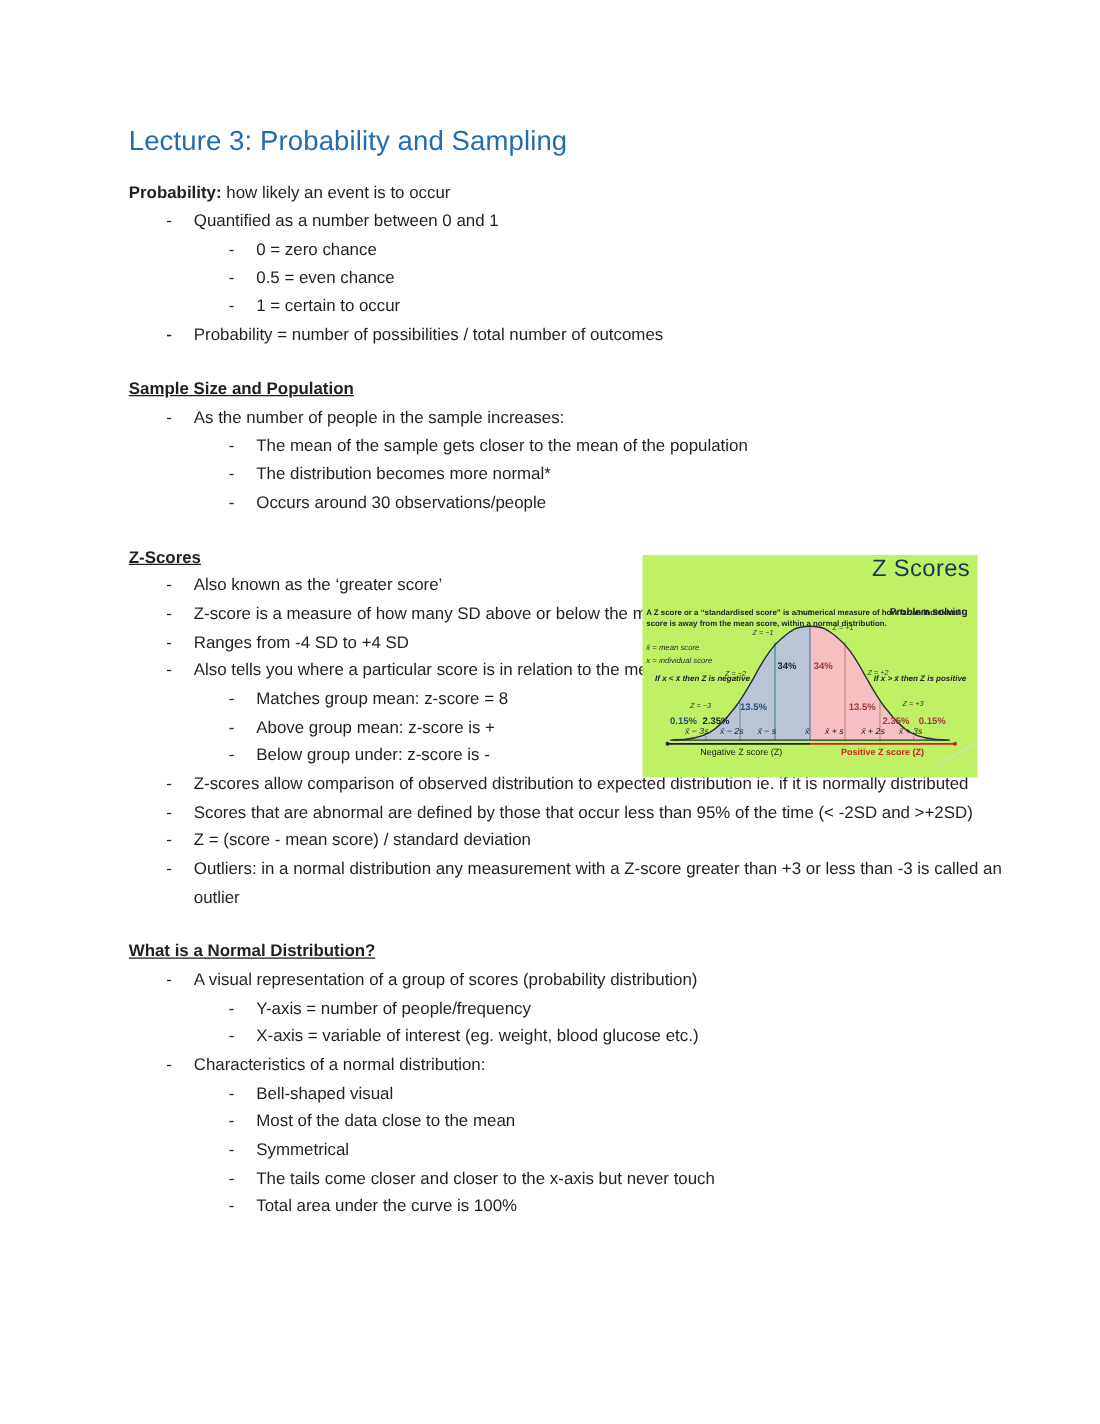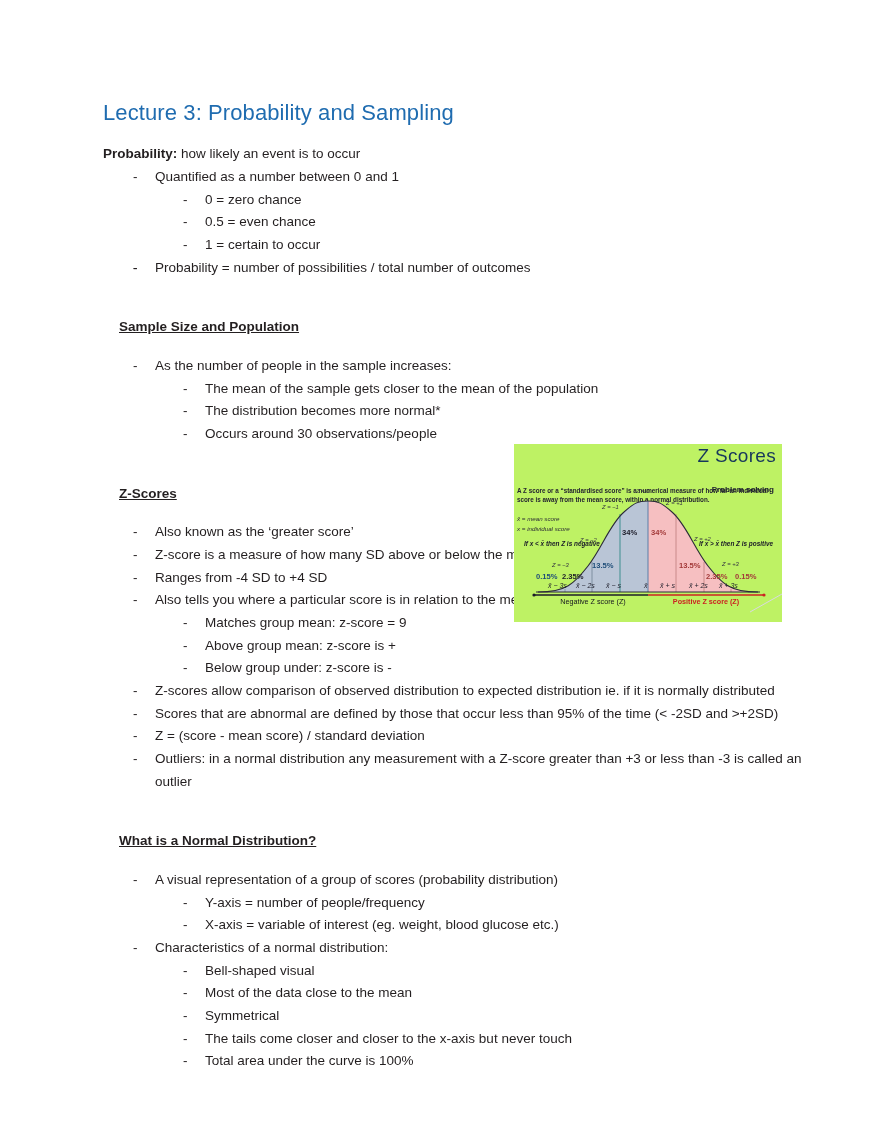--- a/index.html
+++ b/index.html
@@ -39,21 +39,21 @@
   .lead {
     font-size: 13.5px;
     line-height: 1.68;
     margin: 0;
   }
   .lead b { font-weight: bold; }
   .section-head {
     font-size: 13.5px;
     font-weight: bold;
     text-decoration: underline;
-    margin: 16px;
+    margin: 0;
     line-height: 1.68;
   }
   ul.lvl1, ul.lvl2 {
     list-style: none;
     margin: 0;
     padding: 0;
   }
   ul.lvl1 > li, ul.lvl2 > li {
     position: relative;
     font-size: 13.5px;
@@ -227,21 +227,21 @@
     <div class="spacer"></div>
 
     <h2 class="section-head">Z-Scores</h2>
     <ul class="lvl1">
       <li style="width:400px"><span class="dash">-</span><span>Also known as the ‘greater score’</span></li>
       <li style="width:400px"><span class="dash">-</span><span>Z-score is a measure of how many SD above or below the mean</span></li>
       <li style="width:400px"><span class="dash">-</span><span>Ranges from -4 SD to +4 SD</span></li>
       <li style="width:400px"><span class="dash">-</span><span>Also tells you where a particular score is in relation to the mean</span></li>
     </ul>
     <ul class="lvl2">
-      <li style="padding-left:102px"><span class="dash" style="left:80px">-</span><span>Matches group mean: z-score = 9</span></li>
+      <li style="padding-left:102px"><span class="dash" style="left:80px">-</span><span>Matches group mean: z-score = 8</span></li>
       <li style="padding-left:102px"><span class="dash" style="left:80px">-</span><span>Above group mean: z-score is +</span></li>
       <li style="padding-left:102px"><span class="dash" style="left:80px">-</span><span>Below group under: z-score is -</span></li>
     </ul>
     <ul class="lvl1">
       <li><span class="dash">-</span><span>Z-scores allow comparison of observed distribution to expected distribution ie. if it is normally distributed</span></li>
       <li><span class="dash">-</span><span>Scores that are abnormal are defined by those that occur less than 95% of the time (&lt; -2SD and &gt;+2SD)</span></li>
       <li><span class="dash">-</span><span>Z = (score - mean score) / standard deviation</span></li>
       <li><span class="dash">-</span><span>Outliers: in a normal distribution any measurement with a Z-score greater than +3 or less than -3 is called an outlier</span></li>
     </ul>
 

